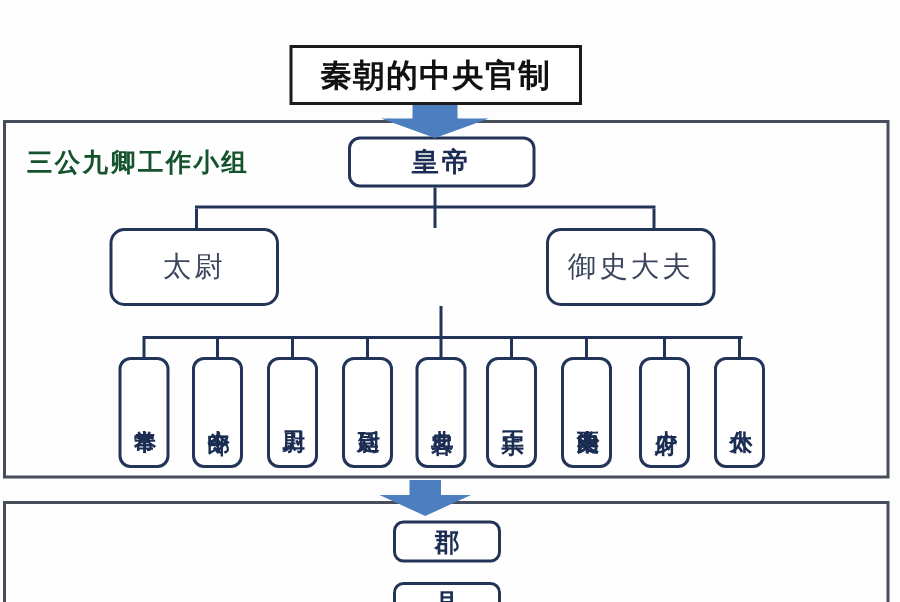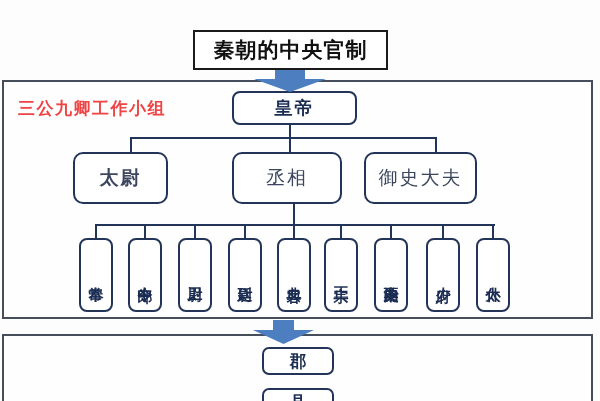--- a/index.html
+++ b/index.html
@@ -18,36 +18,36 @@
     letter-spacing:1px;z-index:3;
   }
   
   .container{
     position:absolute;left:2px;width:591px;box-sizing:border-box;
     border:2px solid var(--container_border,#474e5b);background:#fefefe;z-index:1;
   }
   #box-a{top:53px;height:239px;}
   #box-b{top:307px;height:91px;}
   .section-label{
-    position:absolute;font-weight:bold;color:#ef4444;letter-spacing:1.5px;z-index:4;
+    position:absolute;font-weight:bold;color:#14532d;letter-spacing:1.5px;z-index:4;
   }
   #label-a{left:18px;top:70px;font-size:17px;}
   #label-b{left:14px;top:317px;font-size:17px;}
   
   .node{
     position:absolute;box-sizing:border-box;background:#fff;
     border:2px solid var(--node_border,#223458);
     display:flex;align-items:center;justify-content:center;
     color:var(--node_text,#1b2d52);z-index:4;
   }
   #emperor{left:232px;top:64px;width:125px;height:34px;border-radius:8px;
     font-size:18px;font-weight:bold;letter-spacing:2px;}
   .duke{top:125px;height:52px;border-radius:10px;font-size:19px;
     font-weight:400;color:#3c465e;letter-spacing:2px;}
-  #duke-0{left:73px;width:95px;font-weight:bold;}
+  #duke-0{left:73px;width:113px;}
   #duke-1{left:232px;width:110px;}
   #duke-2{left:364px;width:113px;}
   .minister{
     top:211px;width:34px;height:74px;border-radius:8px;
     font-size:15px;font-weight:bold;line-height:1.05;
     writing-mode:vertical-rl;text-orientation:upright;
   }
   .m0{left:79px;}.m1{left:128px;}.m2{left:178px;}.m3{left:228px;}
   .m4{left:277px;}.m5{left:324px;}.m6{left:374px;}.m7{left:426px;}.m8{left:476px;}
   .unit{left:262px;width:72px;height:28px;border-radius:7px;
@@ -74,21 +74,20 @@
   <div class="section-label" id="label-a">三公九卿工作小组</div>
 
   <div class="node" id="emperor">皇帝</div>
 
   <div class="cl" style="left:289px;top:98px;width:2px;height:27px;"></div>
   <div class="cl" style="left:130px;top:110px;width:307px;height:2px;"></div>
   <div class="cl" style="left:130px;top:112px;width:2px;height:13px;"></div>
   <div class="cl" style="left:435px;top:112px;width:2px;height:13px;"></div>
 
   <div class="node duke" id="duke-0">太尉</div>
-  <div class="node duke" id="duke-1">丞相</div>
   <div class="node duke" id="duke-2">御史大夫</div>
 
   <div class="cl" style="left:293px;top:177px;width:2px;height:34px;"></div>
   <div class="cl" style="left:95px;top:197px;width:400px;height:2px;"></div>
   <div class="cl" style="left:95px;top:199px;width:2px;height:12px;"></div>
   <div class="cl" style="left:144px;top:199px;width:2px;height:12px;"></div>
   <div class="cl" style="left:194px;top:199px;width:2px;height:12px;"></div>
   <div class="cl" style="left:244px;top:199px;width:2px;height:12px;"></div>
   <div class="cl" style="left:340px;top:199px;width:2px;height:12px;"></div>
   <div class="cl" style="left:390px;top:199px;width:2px;height:12px;"></div>

